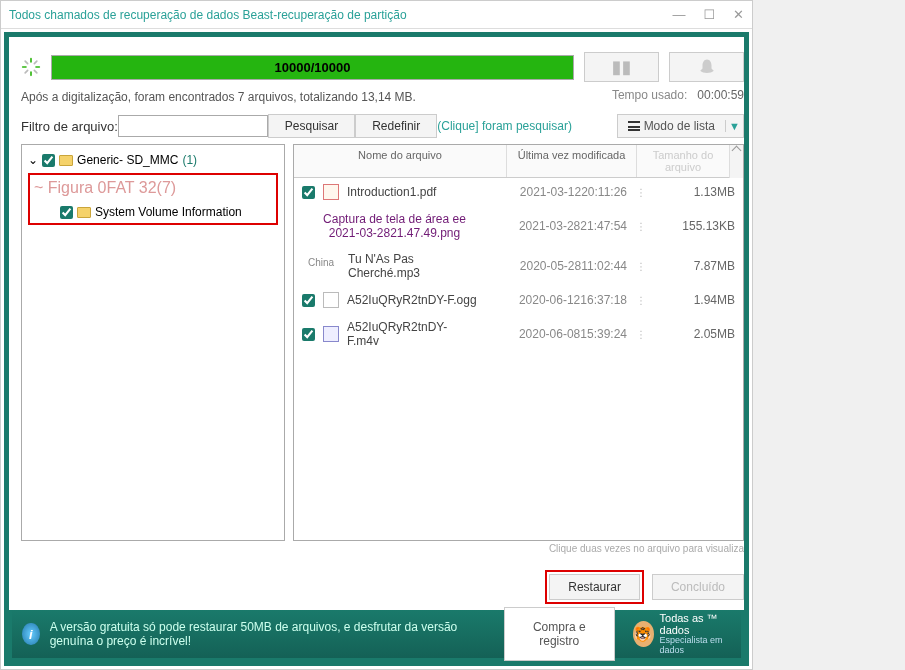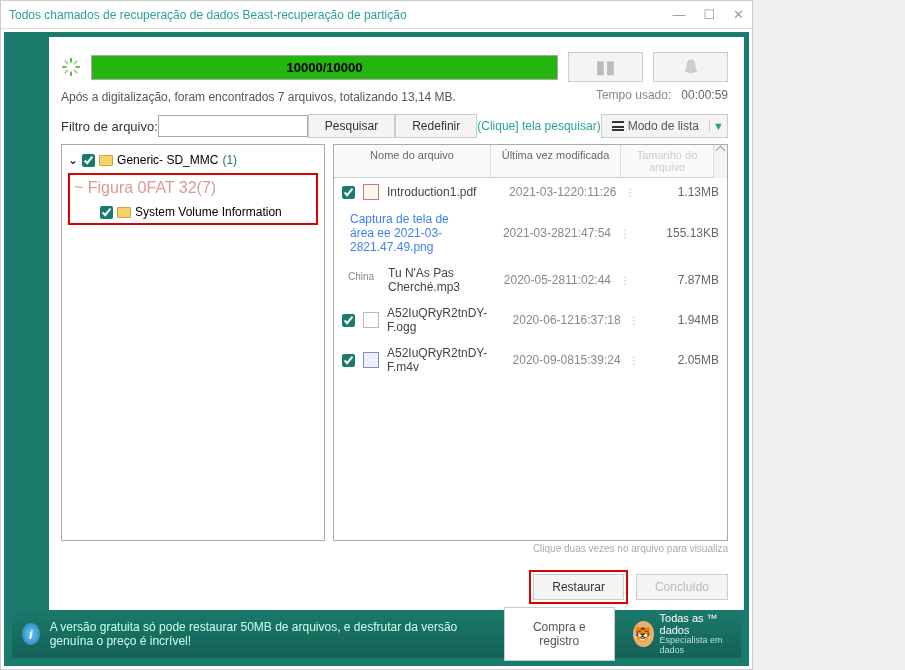--- a/index.html
+++ b/index.html
@@ -3,21 +3,21 @@
   <meta charset="utf-8">
   <style>
     * { box-sizing: border-box; margin: 0; padding: 0; font-family: "Segoe UI", Tahoma, sans-serif; }
     body { background: #f0f0f0; width: 905px; height: 670px; overflow: hidden; }
     .window { width: 753px; height: 670px; background: #fff; border: 1px solid #ccc; display: flex; flex-direction: column; }
     .titlebar { height: 28px; display: flex; align-items: center; justify-content: space-between; padding: 0 8px; background: #fff; border-bottom: 1px solid #ddd; }
     .titlebar-title { color: #2aa198; font-size: 12px; }
     .titlebar-controls { display: flex; gap: 18px; color: #999; font-size: 13px; }
     .titlebar-controls span { cursor: pointer; }
     .teal-frame { flex: 1; margin: 3px; background: #1a7a6b; padding: 5px; display: flex; flex-direction: column; }
-    .white-inner { background: #fff; flex: 1; padding: 15px 16px 10px 12px; display: flex; flex-direction: column; margin-left: 40px; }
+    .white-inner { background: #fff; flex: 1; padding: 15px 0 10px 12px; display: flex; flex-direction: column; }
     .progress-row { display: flex; align-items: center; gap: 10px; }
     .spinner-icon { width: 20px; height: 20px; flex-shrink: 0; }
     .progress-bar { flex: 1; height: 25px; background: #25b510; border: 1px solid #aaa; display: flex; align-items: center; justify-content: center; font-size: 13px; font-weight: bold; color: #000; }
     .prog-btn { width: 75px; height: 30px; background: #f4f4f4; border: 1px solid #ccc; display: flex; align-items: center; justify-content: center; color: #bbb; font-size: 18px; }
     .scan-summary { font-size: 12px; color: #555; margin-top: 8px; }
     .time-row { display: flex; justify-content: flex-end; gap: 10px; margin-top: -16px; font-size: 12px; color: #888; }
     .time-row .timeval { color: #666; }
     .filter-row { display: flex; align-items: center; margin-top: 12px; }
     .filter-label { font-size: 13px; color: #333; }
     .filter-input { width: 150px; height: 22px; border: 1px solid #aaa; padding: 0 4px; font-size: 12px; }
@@ -41,21 +41,21 @@
     .fh-date { width: 130px; text-align: center; padding: 4px 0; border-right: 1px solid #ddd; }
     .fh-size { width: 92px; text-align: center; padding: 4px 0; color: #ccc; }
     .file-list { flex: 1; overflow-y: auto; }
     .file-row { display: flex; align-items: center; padding: 6px 8px; font-size: 12px; color: #555; gap: 8px; }
     .file-chk { width: 13px; height: 13px; flex-shrink: 0; }
     .file-icon { width: 16px; height: 16px; flex-shrink: 0; display: inline-flex; align-items: center; justify-content: center; font-size: 10px; }
     .file-icon.doc { border: 1px solid #bbb; background: #fff; }
     .file-icon.pdf { border: 1px solid #d77; background: #fff7ee; color: #d55; }
     .file-icon.m4v { border: 1px solid #88c; background: #eef; color: #44a; }
     .file-name { flex: 1; color: #444; }
-    .orange-name { color: #3b82f6; }
+    .orange-name { color: #701a75; text-align: center; }
     .file-date { width: 140px; text-align: right; color: #888; }
     .file-menu { width: 12px; color: #bbb; text-align: center; font-size: 10px; }
     .file-size { width: 80px; text-align: right; color: #666; }
     .china-thumb { width: 38px; height: 18px; font-size: 10px; color: #888; text-align: center; }
     .scroll-stub { width: 14px; background: #f4f4f4; border-left: 1px solid #ddd; position: relative; }
     .scroll-stub::before { content:""; position:absolute; top:2px; left:3px; width:6px; height:6px; border-left:1px solid #999; border-top:1px solid #999; transform: rotate(45deg); }
     .hint2 { text-align: right; font-size: 10px; color: #aaa; margin-top: 2px; }
     .bottom-buttons { display: flex; justify-content: flex-end; gap: 12px; margin-top: 20px; align-items: flex-end; }
     .restore-btn { padding: 5px 18px; background: #f4f4f4; border: 1px solid #ccc; font-size: 12px; color: #333; }
     .red-outline { outline: 2px solid #d00; outline-offset: 2px; }
@@ -112,21 +112,21 @@
       <div class="time-row">
         <span>Tempo usado:</span>
         <span class="timeval">00:00:59</span>
       </div>
 
       <div class="filter-row">
         <span class="filter-label">Filtro de arquivo:</span>
         <input class="filter-input" type="text" style="">
         <button class="small-btn">Pesquisar</button>
         <button class="small-btn">Redefinir</button>
-        <span class="hint">(Clique] tela pesquisar)</span>
+        <span class="hint">(Clique] foram pesquisar)</span>
         <div class="viewmode">
           <div class="viewmode-main">
             <span class="list-icon"></span>
             <span>Modo de lista</span>
           </div>
           <div class="viewmode-drop">▼</div>
         </div>
       </div>
 
       <div class="content-row">
@@ -185,21 +185,21 @@
                 <span class="file-icon doc"></span>
                 <span class="file-name">A52IuQRyR2tnDY-F.ogg</span>
                 <span class="file-date">2020-06-1216:37:18</span>
                 <span class="file-menu">⋮</span>
                 <span class="file-size">1.94MB</span>
               </div>
               <div class="file-row">
                 <input type="checkbox" class="file-chk" checked="" style="">
                 <span class="file-icon m4v"></span>
                 <span class="file-name">A52IuQRyR2tnDY-F.m4v</span>
-                <span class="file-date">2020-09-0815:39:24</span>
+                <span class="file-date">2020-06-0815:39:24</span>
                 <span class="file-menu">⋮</span>
                 <span class="file-size">2.05MB</span>
               </div>
             </div>
         </div>
       </div>
 
       <div class="hint2">Clique duas vezes no arquivo para visualiza</div>
 
       <div class="bottom-buttons">

